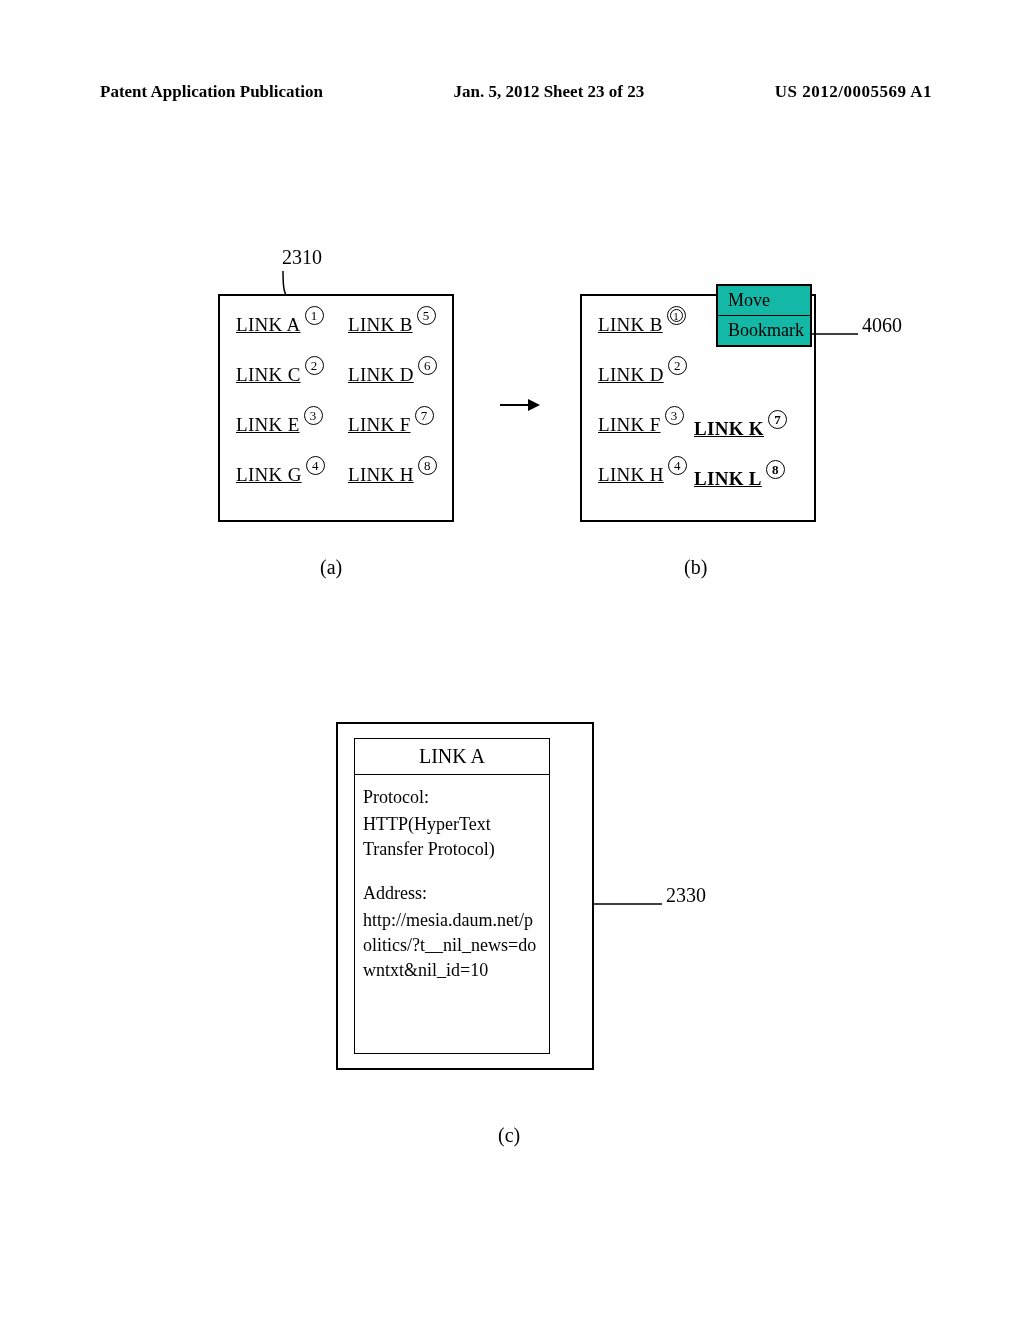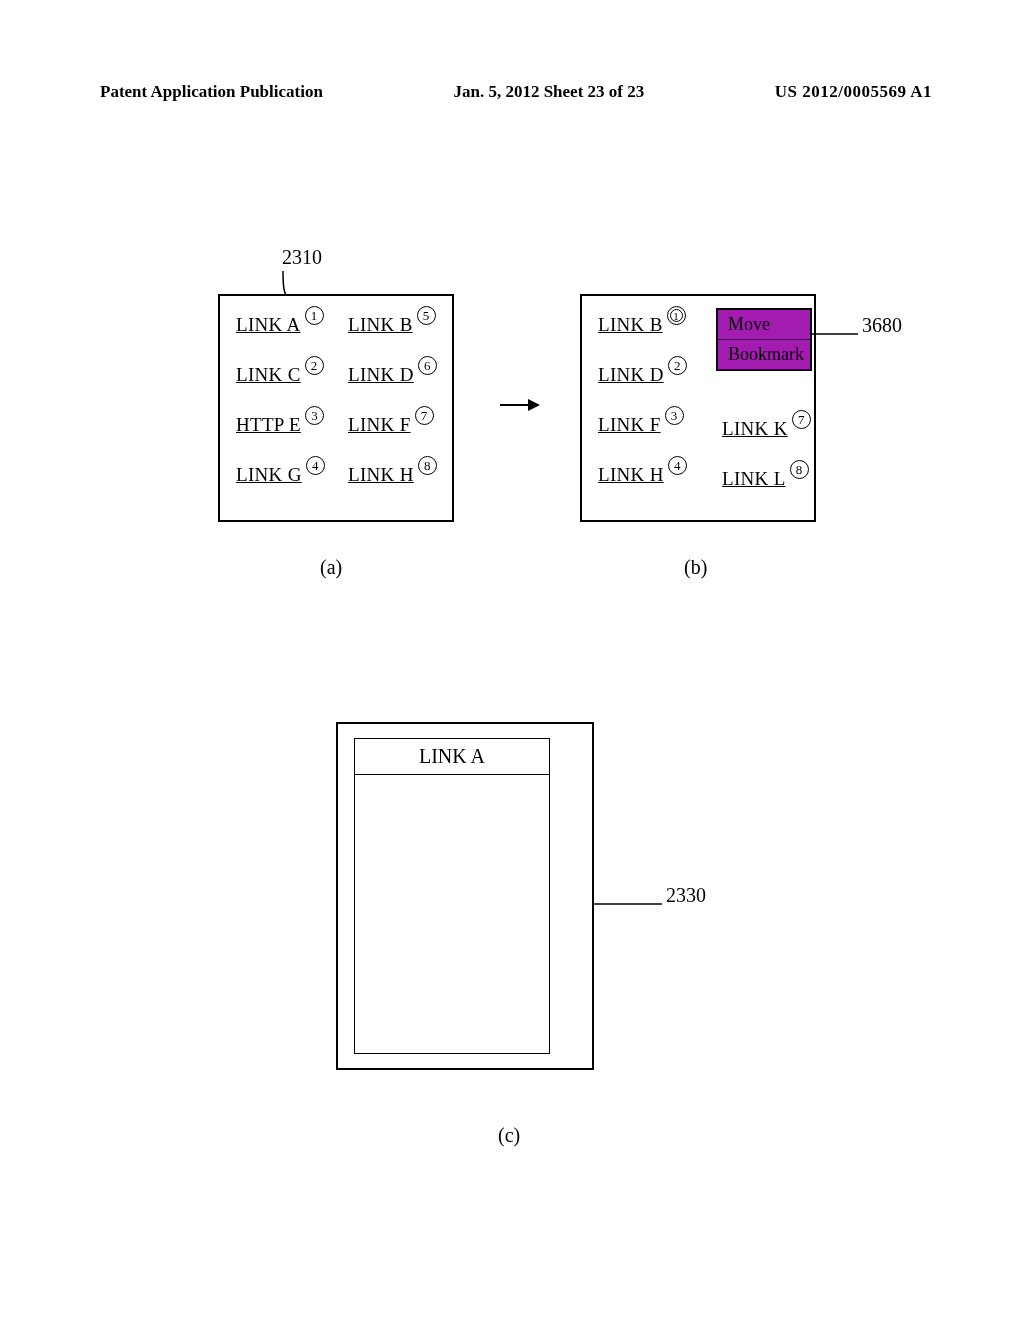--- a/index.html
+++ b/index.html
@@ -103,21 +103,21 @@
   }
   .arrow-ab svg { width: 100%; height: 100%; }
 
   
   #panel-b {
     position: absolute;
     top: 294px; left: 580px;
     width: 236px; height: 228px;
   }
   .b-col1 { left: 16px; }
-  .b-col2 { left: 140px; }
+  .b-col2 { left: 112px; font-weight: bold; }
   .b-link-row {
     position: relative;
     margin: 0 0 28px 0;
     display: flex;
     align-items: flex-start;
   }
   .doublecircle {
     display: inline-flex;
     width: 19px; height: 19px;
     align-items: center; justify-content: center;
@@ -129,24 +129,24 @@
     border: 1.5px solid #000; border-radius: 50%;
   }
   .doublecircle .inner {
     position: absolute; left: 3px; top: 3px; right: 3px; bottom: 3px;
     border: 1px solid #000; border-radius: 50%;
     display: flex; align-items: center; justify-content: center;
     font-size: 11px;
   }
   .popup-menu {
     position: absolute;
-    top: 308px; left: 716px;
+    top: 284px; left: 716px;
     width: 96px;
     border: 2px solid #000;
-    background: #a21caf;
+    background: #14b8a6;
   }
   .popup-menu .menu-item {
     border-bottom: 1.5px solid #000;
     padding: 4px 10px;
     font-size: 18px;
     text-align: left;
   }
   .popup-menu .menu-item:last-child { border-bottom: none; }
   
   .ref-2320 { position: absolute; top: 314px; left: 862px; font-size: 20px; }
@@ -209,21 +209,21 @@
     <div class="link-col col1">
       <div class="link-row">
         <span class="link-text">LINK A</span>
         <span class="badge">1</span>
       </div>
       <div class="link-row">
         <span class="link-text">LINK C</span>
         <span class="badge">2</span>
       </div>
       <div class="link-row">
-        <span class="link-text">HTTP E</span>
+        <span class="link-text">LINK E</span>
         <span class="badge">3</span>
       </div>
       <div class="link-row">
         <span class="link-text">LINK G</span>
         <span class="badge">4</span>
       </div>
     </div>
     <div class="link-col col2">
       <div class="link-row">
         <span class="link-text">LINK B</span>
@@ -288,27 +288,34 @@
 
   <div class="popup-menu">
     <div class="menu-item">Move</div>
     <div class="menu-item">Bookmark</div>
   </div>
   <div class="ref-2320-line">
     <svg width="48" height="12">
         <path d="M0 6 C 16 6, 30 6, 46 6" stroke="#000" stroke-width="1.5" fill="none"></path>
       </svg>
   </div>
-  <div class="ref-2320">3680</div>
+  <div class="ref-2320">4060</div>
 
   <div id="cap-b" class="caption-ab">(b)</div>
 
   <div id="panel-c">
     <div class="card">
       <div class="title">LINK A</div>
+      <div class="body">
+        <div class="k">Protocol:</div>
+        <div style="word-break:break-word;">HTTP(HyperText Transfer Protocol)</div>
+        <div style="height:18px;"></div>
+        <div class="k">Address:</div>
+        <div style="word-break:break-all;">http://mesia.daum.net/politics/?t__nil_news=downtxt&amp;nil_id=10</div>
+      </div>
     </div>
   </div>
   <div class="ref-2330-line">
     <svg width="70" height="12">
         <path d="M0 6 C 24 6, 46 6, 68 6" stroke="#000" stroke-width="1.5" fill="none"></path>
       </svg>
   </div>
   <div class="ref-2330">2330</div>
 
   <div id="cap-c" class="caption-ab">(c)</div>

